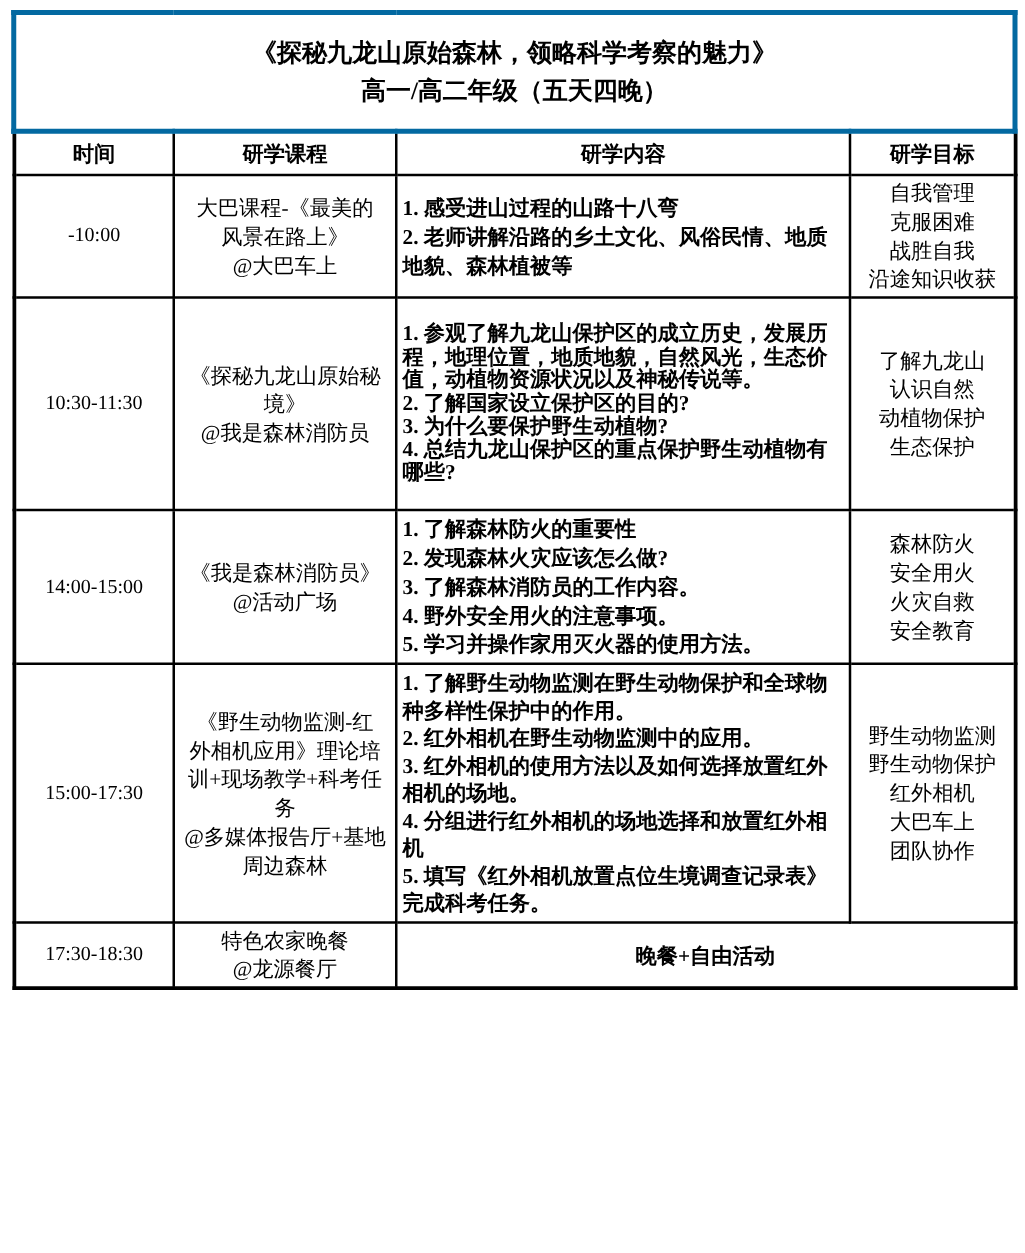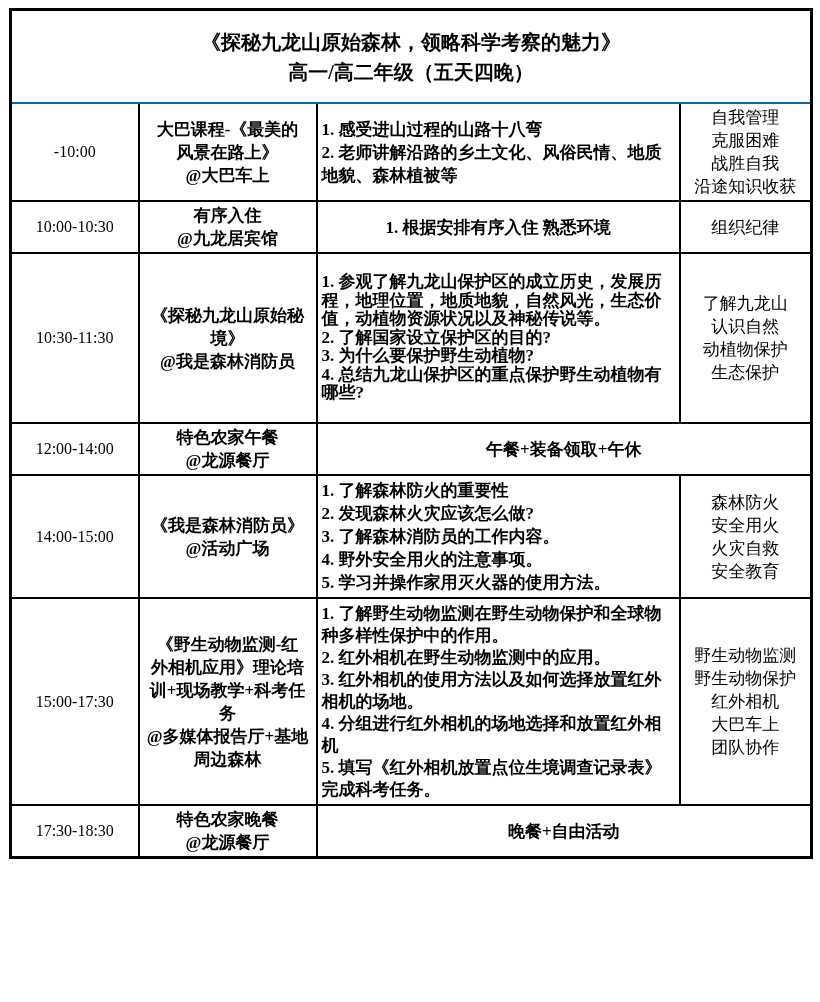--- a/index.html
+++ b/index.html
@@ -17,36 +17,36 @@
     table-layout:fixed;
     background:#ffffff;
   }
   table.schedule td,table.schedule th{
     border:2px solid #000000;
     padding:2px 4px;
     vertical-align:middle;
     overflow:hidden;
   }
   table.schedule{border:3px solid #000000;}
-  tr.title-row td{border:2px solid #0369a1;text-align:center;}
+  tr.title-row td{border:4px solid #0369a1;text-align:center;}
   .title-cell{height:87px;text-align:center;}
   .title-line{font-size:20px;font-weight:bold;line-height:30px;white-space:pre-line;}
   .day-cell{height:75px;text-align:center;font-size:20px;font-weight:bold;letter-spacing:2px;}
   tr.head-row th{
     height:28px;text-align:center;font-size:17px;font-weight:bold;
     font-family:"Liberation Serif","DejaVu Serif",serif;
   }
   td.time-cell{
     text-align:center;font-size:16px;
     font-family:"Liberation Serif","DejaVu Serif",serif;
     white-space:nowrap;
   }
   td.course-cell{
     text-align:center;font-size:17px;line-height:23px;
-    white-space:pre-line;word-break:break-all;font-weight:bold;
+    white-space:pre-line;word-break:break-all;
   }
   td.content-cell{
     text-align:left;font-size:17px;line-height:23px;
     white-space:pre-line;word-break:break-all;font-weight:bold;
   }
   td.content-center{text-align:center;}
   td.goals-cell{
     text-align:center;font-size:17px;line-height:23px;
     white-space:pre-line;word-break:break-all;
   }
@@ -76,64 +76,57 @@
 
     <tbody>
         <tr class="title-row">
       <td class="title-cell" colspan="4">
         <div class="title-line">《探秘九龙山原始森林，领略科学考察的魅力》</div>
         <div class="title-line">高一/高二年级（五天四晚）</div>
       </td>
     </tr>
 
 
+    <tr class="head-row">
+      <th>时间</th>
+      <th>研学课程</th>
+      <th>研学内容</th>
+      <th>研学目标</th>
+    </tr>
 
     <tr class="r-bus">
       <td class="time-cell">-10:00</td>
       <td class="course-cell">大巴课程-《最美的
 风景在路上》
 @大巴车上</td>
       <td class="content-cell">1. 感受进山过程的山路十八弯
 2. 老师讲解沿路的乡土文化、风俗民情、地质地貌、森林植被等</td>
       <td class="goals-cell">自我管理
 克服困难
 战胜自我
 沿途知识收获</td>
     </tr>
 
-    <tr class="r-checkin">
-      <td class="time-cell">10:00-10:30</td>
-      <td class="course-cell">有序入住
-@九龙居宾馆</td>
-      <td class="content-cell content-center">1. 根据安排有序入住 熟悉环境</td>
-      <td class="goals-cell">组织纪律</td>
-    </tr>
 
     <tr class="r-museum">
       <td class="time-cell">10:30-11:30</td>
       <td class="course-cell">《探秘九龙山原始秘
 境》
 @我是森林消防员</td>
       <td class="content-cell">1. 参观了解九龙山保护区的成立历史，发展历程，地理位置，地质地貌，自然风光，生态价值，动植物资源状况以及神秘传说等。
 2. 了解国家设立保护区的目的?
 3. 为什么要保护野生动植物?
 4. 总结九龙山保护区的重点保护野生动植物有哪些?</td>
       <td class="goals-cell">了解九龙山
 认识自然
 动植物保护
 生态保护</td>
     </tr>
 
 
-    <tr class="r-lunch">
-      <td class="time-cell">12:00-14:00</td>
-      <td class="course-cell">特色农家午餐
-@龙源餐厅</td>
-      <td class="content-cell content-center" colspan="2">午餐+装备领取+午休</td>
-    </tr>
 
     <tr class="r-fire">
       <td class="time-cell">14:00-15:00</td>
       <td class="course-cell">《我是森林消防员》
 @活动广场</td>
       <td class="content-cell">1. 了解森林防火的重要性
 2. 发现森林火灾应该怎么做?
 3. 了解森林消防员的工作内容。
 4. 野外安全用火的注意事项。
 5. 学习并操作家用灭火器的使用方法。</td>

